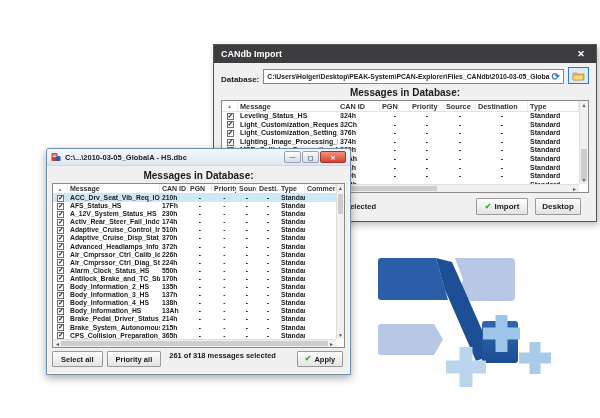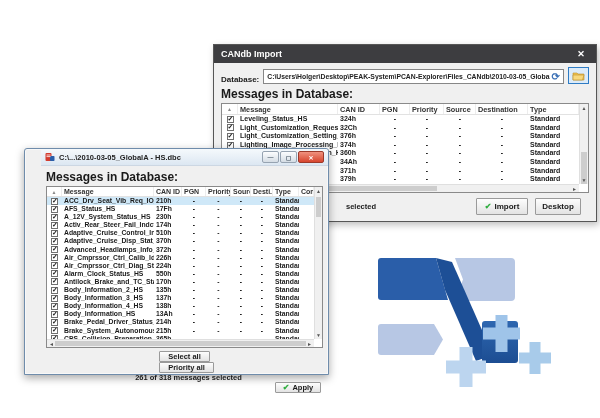--- a/index.html
+++ b/index.html
@@ -29,21 +29,21 @@
              justify-content:center;font-size:9px;color:#fff;}
   #importDlg .body{display:flex;flex-direction:column;height:158px;padding:4px 7px 4px 7px;}
   .dbrow{display:flex;align-items:flex-end;gap:4px;height:17px;font-size:8px;}
   .dbfield{flex:1;height:15px;background:#fff;border:1px solid #878787;font-size:6.8px;
            line-height:13px;padding:0 3px;white-space:nowrap;overflow:hidden;color:#222;
            display:flex;align-items:center;}
   .dbfield .pathtxt{flex:1;overflow:hidden;white-space:nowrap;}
   .refresh{color:#3a70b5;font-size:10px;line-height:10px;margin-left:2px;}
   .browsebtn{width:21px;height:17px;background:#dcebf9;border:1px solid #2f7cc4;display:flex;
              align-items:center;justify-content:center;}
-  .msglabel{font-size:12px;margin:3px 0 2px 0;}
+  .msglabel{font-size:10px;margin:3px 0 2px 0;text-align:center;}
   .tablewrap{flex:1;position:relative;background:#fff;border:1px solid #8a8a8a;overflow:hidden;}
   #importDlg .thead{display:grid;grid-template-columns:16px 100px 42px 30px 34px 32px 52px 1fr;
              height:11px;font-size:7.3px;line-height:11px;border-bottom:1px solid #e2e2e2;
              margin-right:9px;}
   #importDlg .trow{display:grid;grid-template-columns:16px 100px 42px 30px 34px 32px 52px 1fr;
              height:8.6px;font-size:7px;line-height:8.6px;margin-right:9px;}
   .vscroll{position:absolute;top:0;right:0;bottom:8px;width:9px;background:#f0f0f0;
            border-left:1px solid #dfdfdf;font-size:5px;color:#555;text-align:center;}
   .vscroll .thumb{position:absolute;left:1px;right:1px;background:#cdcdcd;}
   .vscroll .up{position:absolute;top:1px;left:0;right:0;}
@@ -51,42 +51,42 @@
   .hscroll{position:absolute;left:0;right:9px;bottom:0;height:8px;background:#f0f0f0;
            border-top:1px solid #dfdfdf;font-size:5px;color:#555;}
   .hscroll .thumb{position:absolute;top:1px;bottom:1px;background:#cdcdcd;}
   .hscroll .ar{position:absolute;top:1px;line-height:6px;}
   #importDlg .btmrow{display:flex;align-items:center;height:21px;margin-top:3px;font-size:7.5px;position:relative;}
   #importDlg .statusfrag{margin-left:125px;}
   #importDlg .btn.import{margin-left:auto;width:52px;}
   #importDlg .btn.cancel{margin-left:7px;width:46px;margin-right:8px;}
 
   
-  #fileDlg{position:absolute;left:24px;top:148px;width:305px;height:227px;z-index:2;
+  #fileDlg{position:absolute;left:46px;top:148px;width:305px;height:227px;z-index:2;
            background:#f0f0f0;border:1px solid #6f8cab;border-radius:3px 3px 0 0;
-           box-shadow:0 3px 9px rgba(0,0,0,.35), inset 0 0 0 1px rgba(255,255,255,.55);padding-left:16px;}
+           box-shadow:0 3px 9px rgba(0,0,0,.35), inset 0 0 0 1px rgba(255,255,255,.55);}
   #fileDlg .titlebar{height:17px;background:linear-gradient(#f5f9fc,#dce7f2);display:flex;
            align-items:center;padding:0 4px;border-radius:3px 3px 0 0;border-bottom:1px solid #ccd7e3;}
   #fileDlg .title{font-size:7.5px;margin-left:4px;white-space:nowrap;overflow:hidden;color:#222;}
   .winbtns{margin-left:auto;display:flex;gap:1px;}
   .wbtn{width:17px;height:12px;border:1px solid #96a3b1;border-radius:2px;font-size:6px;
         display:flex;align-items:center;justify-content:center;color:#41515f;
         background:linear-gradient(#fcfdfe,#d5dde5);}
   .wbtn.close{width:26px;color:#fff;border-color:#9c392a;
         background:linear-gradient(#f0927f,#d7452e);}
   #fileDlg .body{display:flex;flex-direction:column;height:208px;padding:3px 5px 4px 5px;}
   #fileDlg .msglabel{margin:1px 0 2px 0;}
   #fileDlg .thead{display:grid;grid-template-columns:15px 92px 28px 24px 25px 20px 22px 26px 1fr;
         height:10px;font-size:7px;line-height:10px;border-bottom:1px solid #e2e2e2;margin-right:8px;}
   #fileDlg .trow{display:grid;grid-template-columns:15px 92px 28px 24px 25px 20px 22px 26px 1fr;
         height:8.1px;font-size:6.8px;line-height:8.1px;margin-right:8px;}
   #fileDlg .trow.sel{background:#cfe8f8;}
   #fileDlg .vscroll{width:8px;bottom:8px;}
   #fileDlg .hscroll{right:8px;}
-  #fileDlg .btmrow{display:flex;align-items:center;height:19px;margin-top:3px;font-size:7.5px;flex-direction:column;}
+  #fileDlg .btmrow{display:flex;align-items:flex-start;height:19px;margin-top:3px;font-size:7.5px;}
   #fileDlg .btn{height:16px;font-size:7.5px;}
   #fileDlg .status{margin-left:8px;}
   #fileDlg .btn.apply{margin-left:auto;width:46px;margin-right:2px;}
 
   
   #logo{position:absolute;left:375px;top:245px;width:225px;height:170px;}
 </style>
 </head>
 <body>
 

